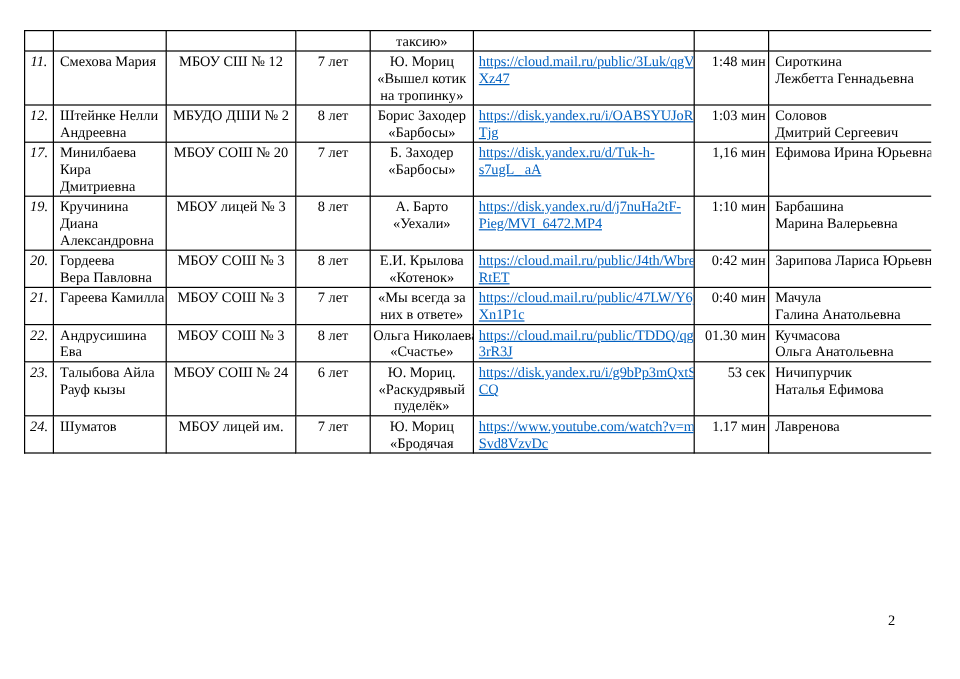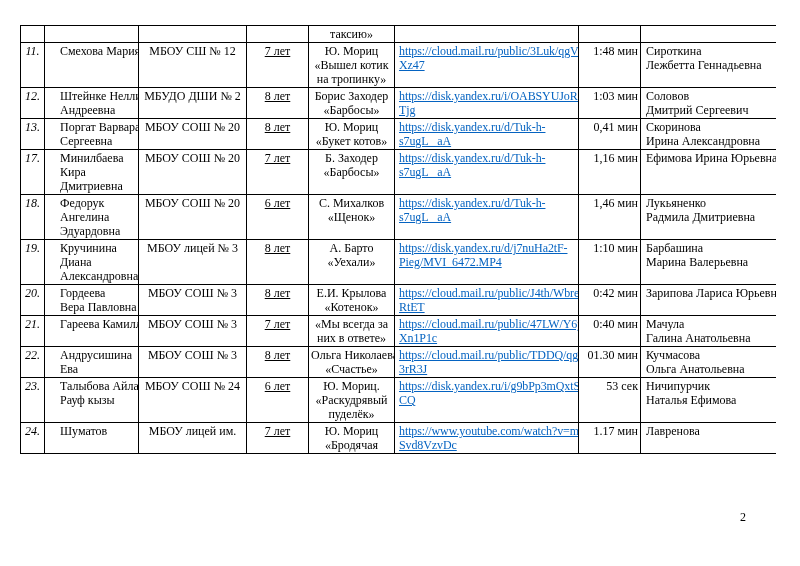--- a/index.html
+++ b/index.html
@@ -23,23 +23,23 @@
   td {
     border: 1px solid #000;
     vertical-align: top;
     font-size: 12px;
     line-height: 14px;
     padding: 1px 2px;
     white-space: pre;
     overflow: hidden;
   }
   td.c-num      { text-align: center; font-style: italic; }
-  td.c-name     { text-align: left; padding-left: 15px; }
+  td.c-name     { text-align: left; padding-left: 5px; }
   td.c-school   { text-align: center; }
-  td.c-age      { text-align: center; text-decoration: underline; }
+  td.c-age      { text-align: center; }
   td.c-piece    { text-align: center; }
   td.c-link     { text-align: left; padding-left: 4px; }
   td.c-duration { text-align: right; }
   td.c-teacher  { text-align: left; padding-left: 5px; font-family: Liberation Serif, serif; }
   a.lnk {
     color: #0563C1;
     text-decoration: underline;
     letter-spacing: -0.1px;
     cursor: pointer;
     white-space: pre;
@@ -100,61 +100,32 @@
           <td class="c-age">8 лет</td>
           <td class="c-piece">Борис Заходер
 «Барбосы»</td>
           <td class="c-link"><a class="lnk">https://disk.yandex.ru/i/OABSYUJoRFi
 Tjg</a></td>
           <td class="c-duration">1:03 мин</td>
           <td class="c-teacher">Соловов
 Дмитрий Сергеевич</td>
         </tr>
         <tr>
-          <td class="c-num">13.</td>
-          <td class="c-name">Поргат Варвара
-Сергеевна</td>
-          <td class="c-school">МБОУ СОШ № 20</td>
-          <td class="c-age">8 лет</td>
-          <td class="c-piece">Ю. Мориц
-«Букет котов»</td>
-          <td class="c-link"><a class="lnk">https://disk.yandex.ru/d/Tuk-h-
-s7ugL_ aA</a></td>
-          <td class="c-duration">0,41 мин</td>
-          <td class="c-teacher">Скоринова
-Ирина Александровна</td>
-        </tr>
-        <tr>
           <td class="c-num">17.</td>
           <td class="c-name">Минилбаева
 Кира
 Дмитриевна</td>
           <td class="c-school">МБОУ СОШ № 20</td>
           <td class="c-age">7 лет</td>
           <td class="c-piece">Б. Заходер
 «Барбосы»</td>
           <td class="c-link"><a class="lnk">https://disk.yandex.ru/d/Tuk-h-
 s7ugL_ aA</a></td>
           <td class="c-duration">1,16 мин</td>
           <td class="c-teacher">Ефимова Ирина Юрьевна</td>
-        </tr>
-        <tr>
-          <td class="c-num">18.</td>
-          <td class="c-name">Федорук
-Ангелина
-Эдуардовна</td>
-          <td class="c-school">МБОУ СОШ № 20</td>
-          <td class="c-age">6 лет</td>
-          <td class="c-piece">С. Михалков
-«Щенок»</td>
-          <td class="c-link"><a class="lnk">https://disk.yandex.ru/d/Tuk-h-
-s7ugL_ aA</a></td>
-          <td class="c-duration">1,46 мин</td>
-          <td class="c-teacher">Лукьяненко
-Радмила Дмитриевна</td>
         </tr>
         <tr>
           <td class="c-num">19.</td>
           <td class="c-name">Кручинина
 Диана
 Александровна</td>
           <td class="c-school">МБОУ лицей № 3</td>
           <td class="c-age">8 лет</td>
           <td class="c-piece">А. Барто
 «Уехали»</td>

